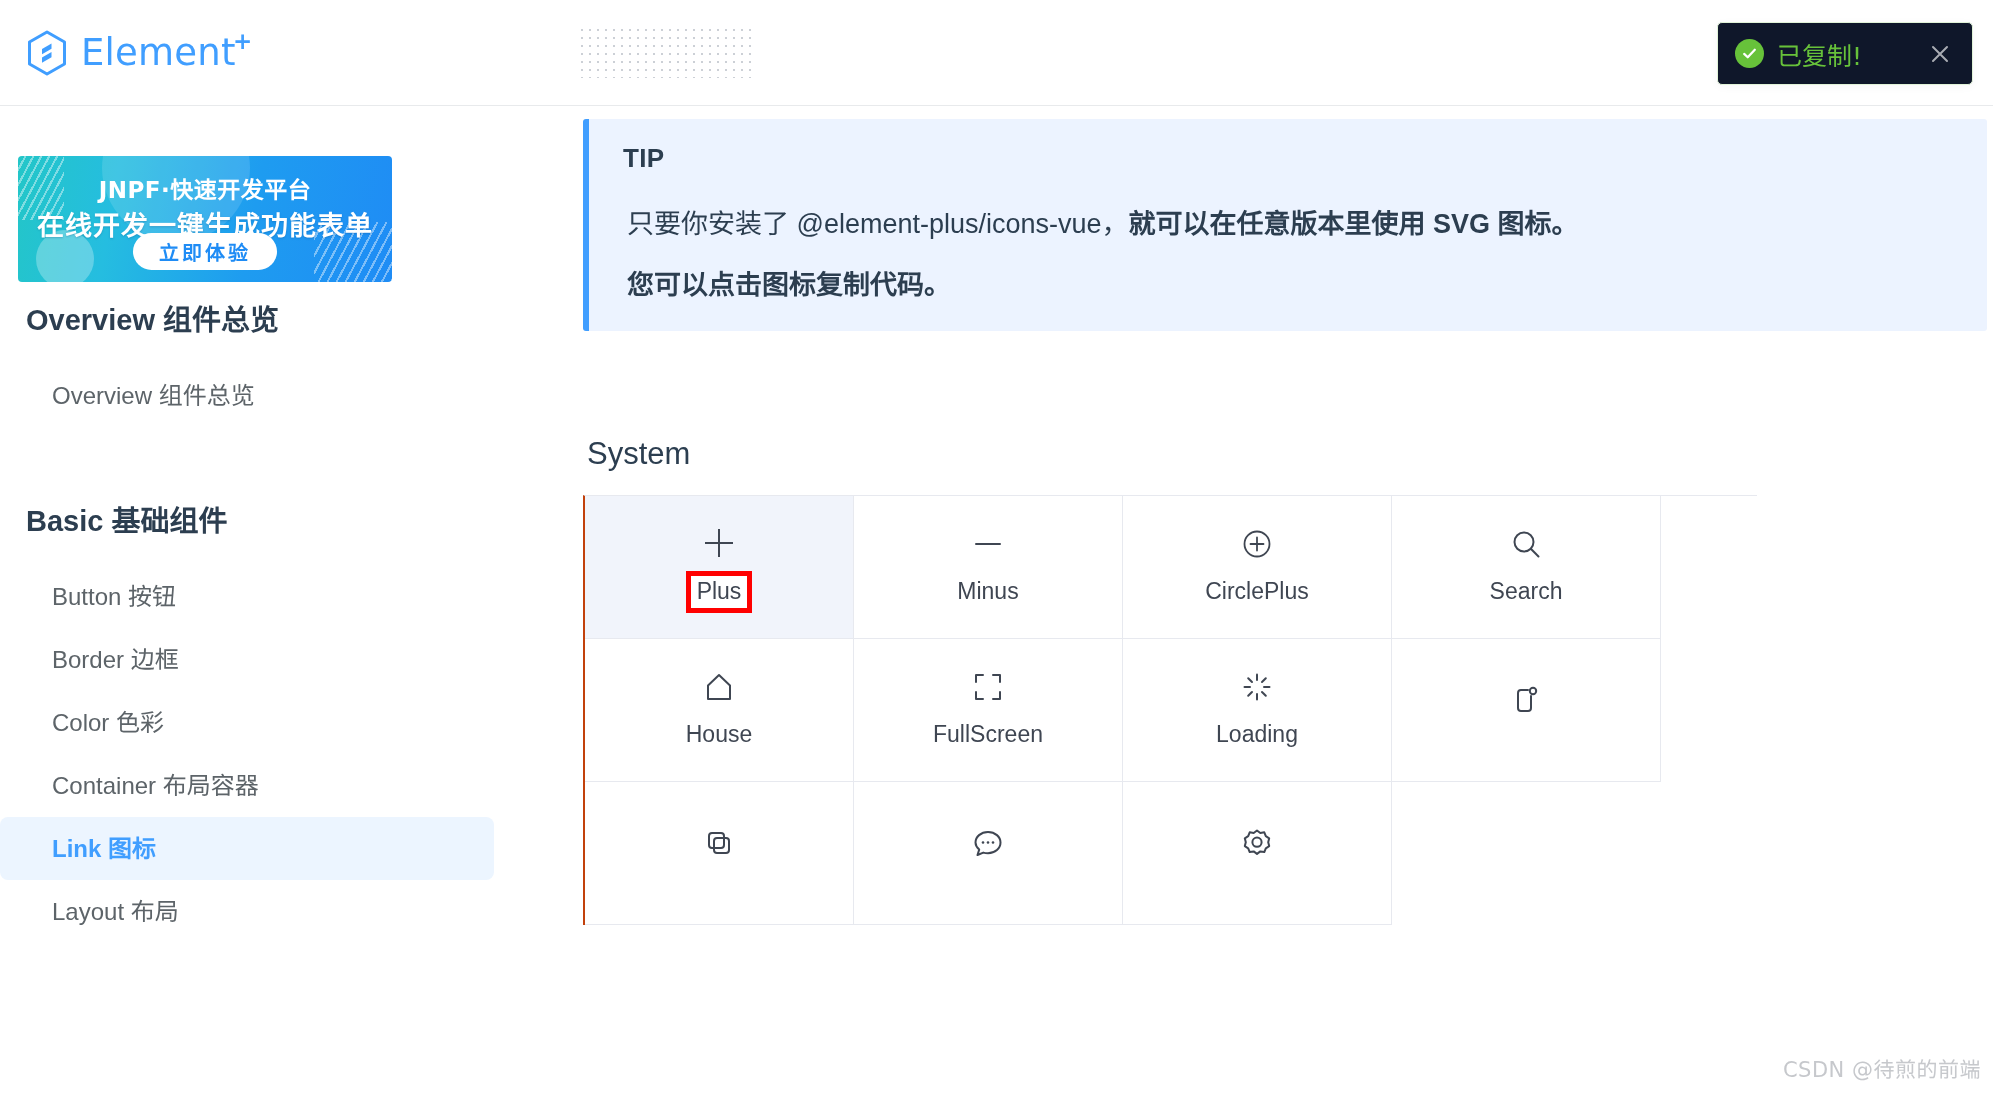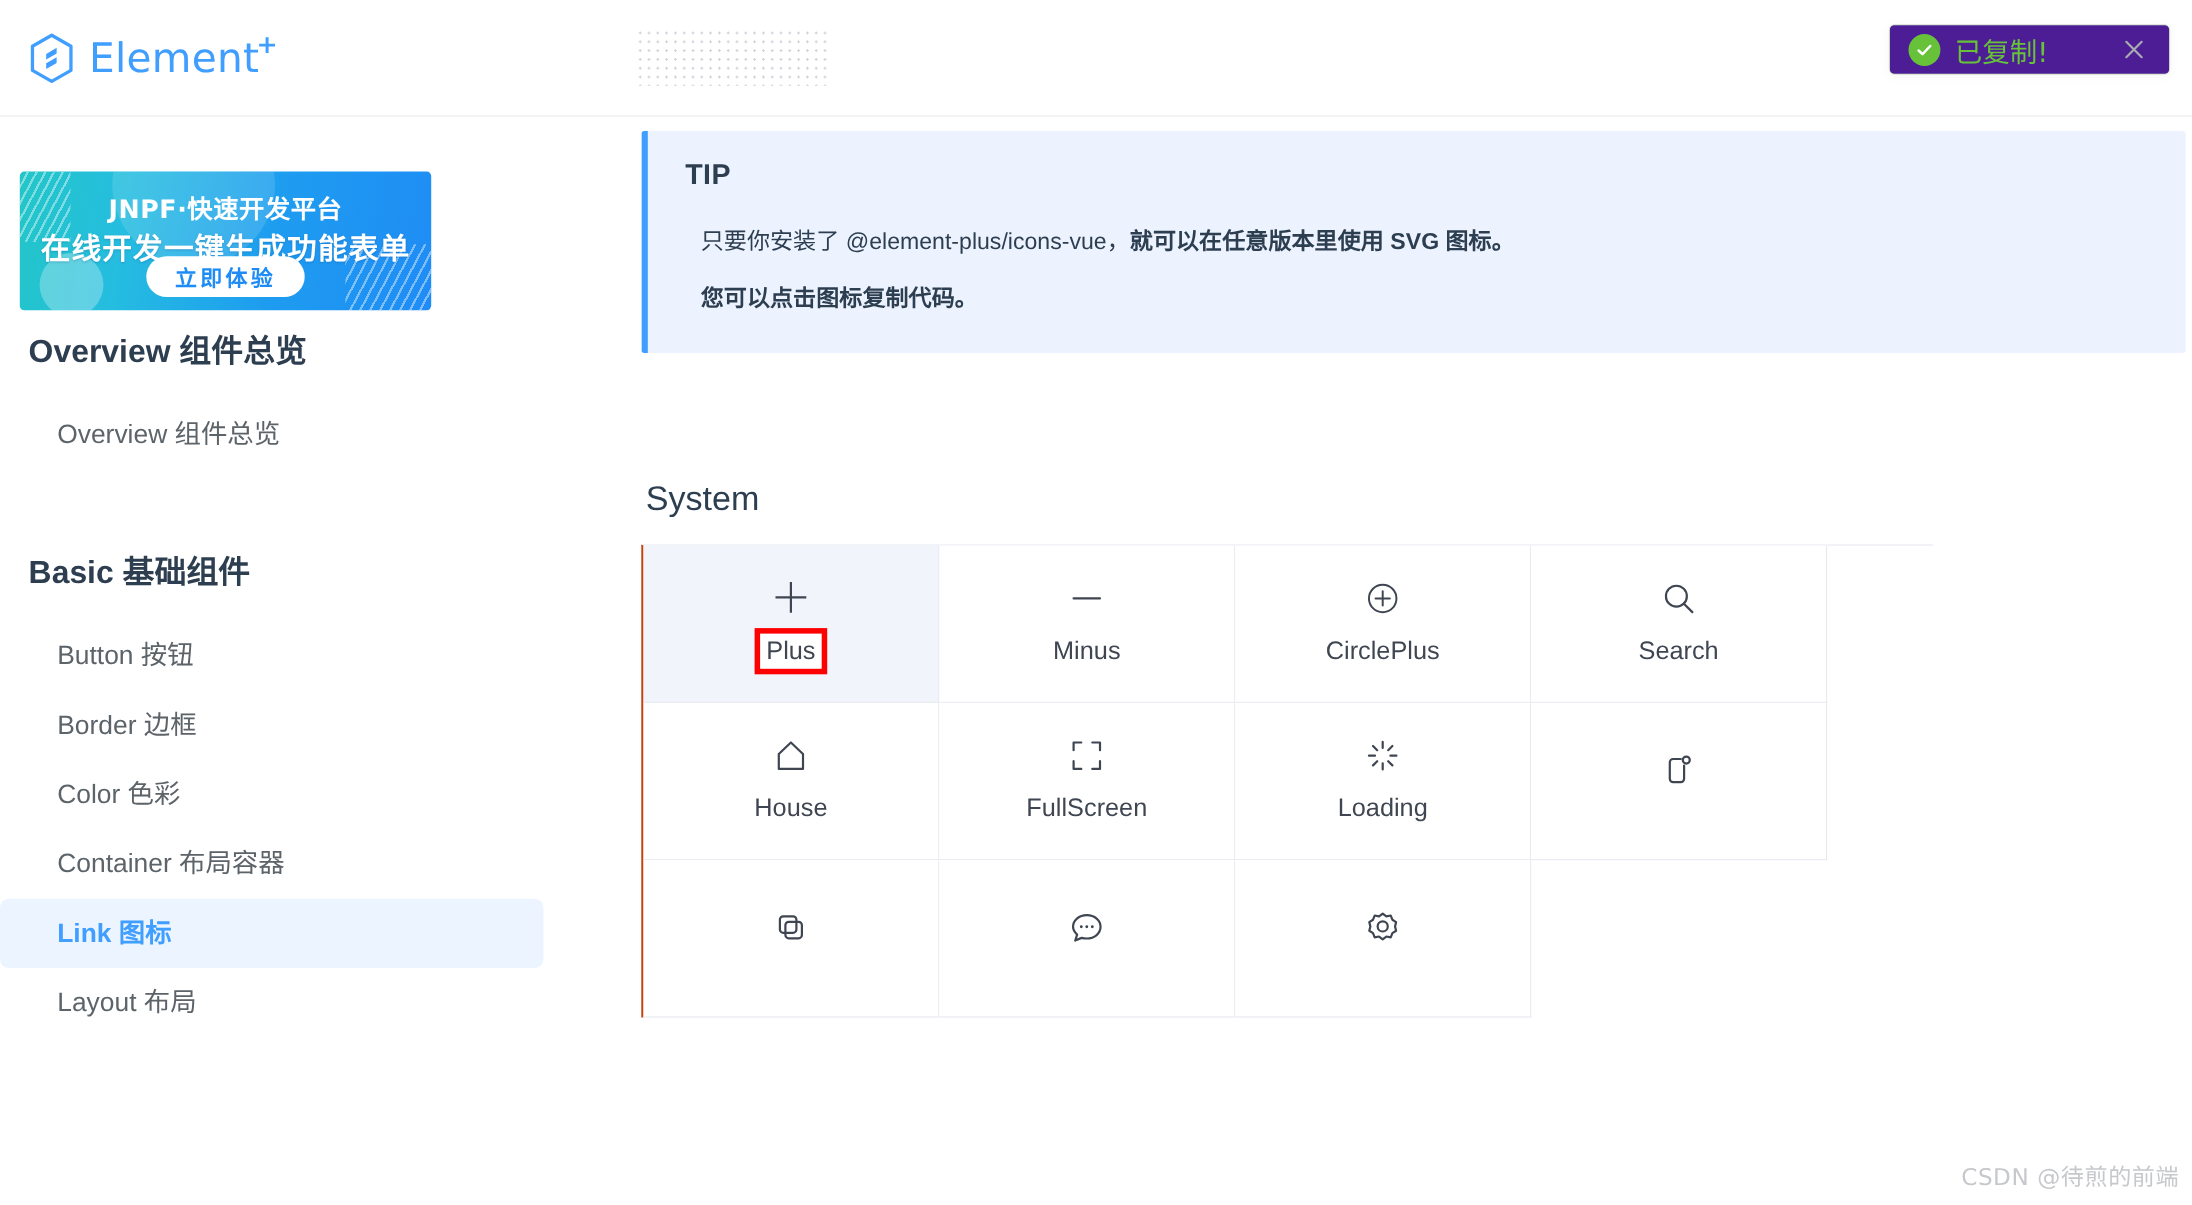--- a/index.html
+++ b/index.html
@@ -43,22 +43,22 @@
     position: absolute; left: 578px; top: 26px;
     width: 178px; height: 52px;
     background-image: radial-gradient(#c9cdd4 1.1px, transparent 1.2px);
     background-size: 8px 8px;
     opacity: .95;
   }
 
   
   .toast {
     position: absolute; top: 22px; left: 1717px;
-    width: 256px; height: 46px;
-    background: #4c1d95;
+    width: 256px; height: 63px;
+    background: #0f172a;
     border: 1px solid #e1f3d8;
     border-radius: 5px;
     display: flex; align-items: center;
     padding: 0 17px;
     box-shadow: 0 2px 10px rgba(0,0,0,.035);
   }
   .toast-icon {
     width: 29px; height: 29px; border-radius: 50%;
     background: #67c23a;
     display: flex; align-items: center; justify-content: center;
@@ -156,22 +156,22 @@
     background: #ecf3ff;
     border-left: 6px solid #409eff;
     border-radius: 3px;
     padding: 24px 34px 26px 34px;
   }
   .tip-title {
     font-size: 26px; font-weight: 700; color: #2c3e50;
     margin: 0 0 30px 0; letter-spacing: .3px;
   }
   .tip-p {
-    font-size: 21px; line-height: 1.5; color: #2c3e50;
-    margin: 0 0 20px 14px; white-space: nowrap;
+    font-size: 27px; line-height: 1.5; color: #2c3e50;
+    margin: 0 0 20px 4px; white-space: nowrap;
   }
   .tip-p:last-child { margin-bottom: 0; }
   .tip-p b { font-weight: 700; }
 
   .section-title {
     position: absolute; top: 325px; left: 63px;
     font-size: 31px; font-weight: 400; color: #2c3e50;
     margin: 4px;
   }
 

